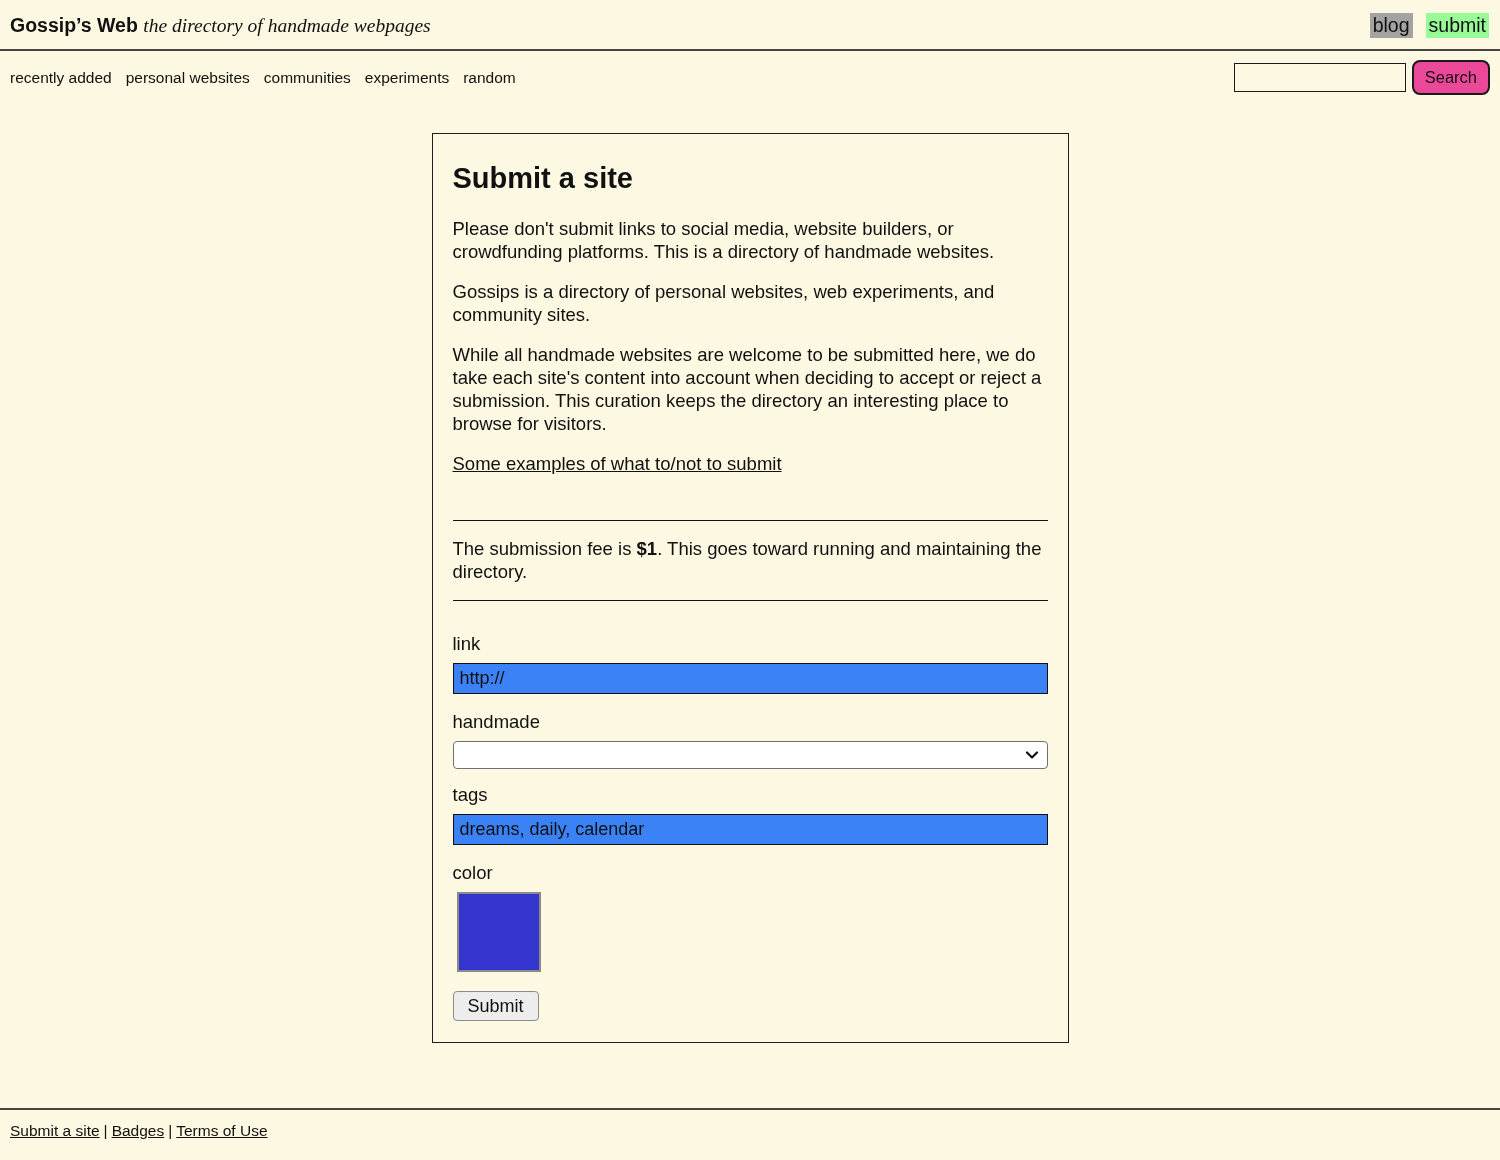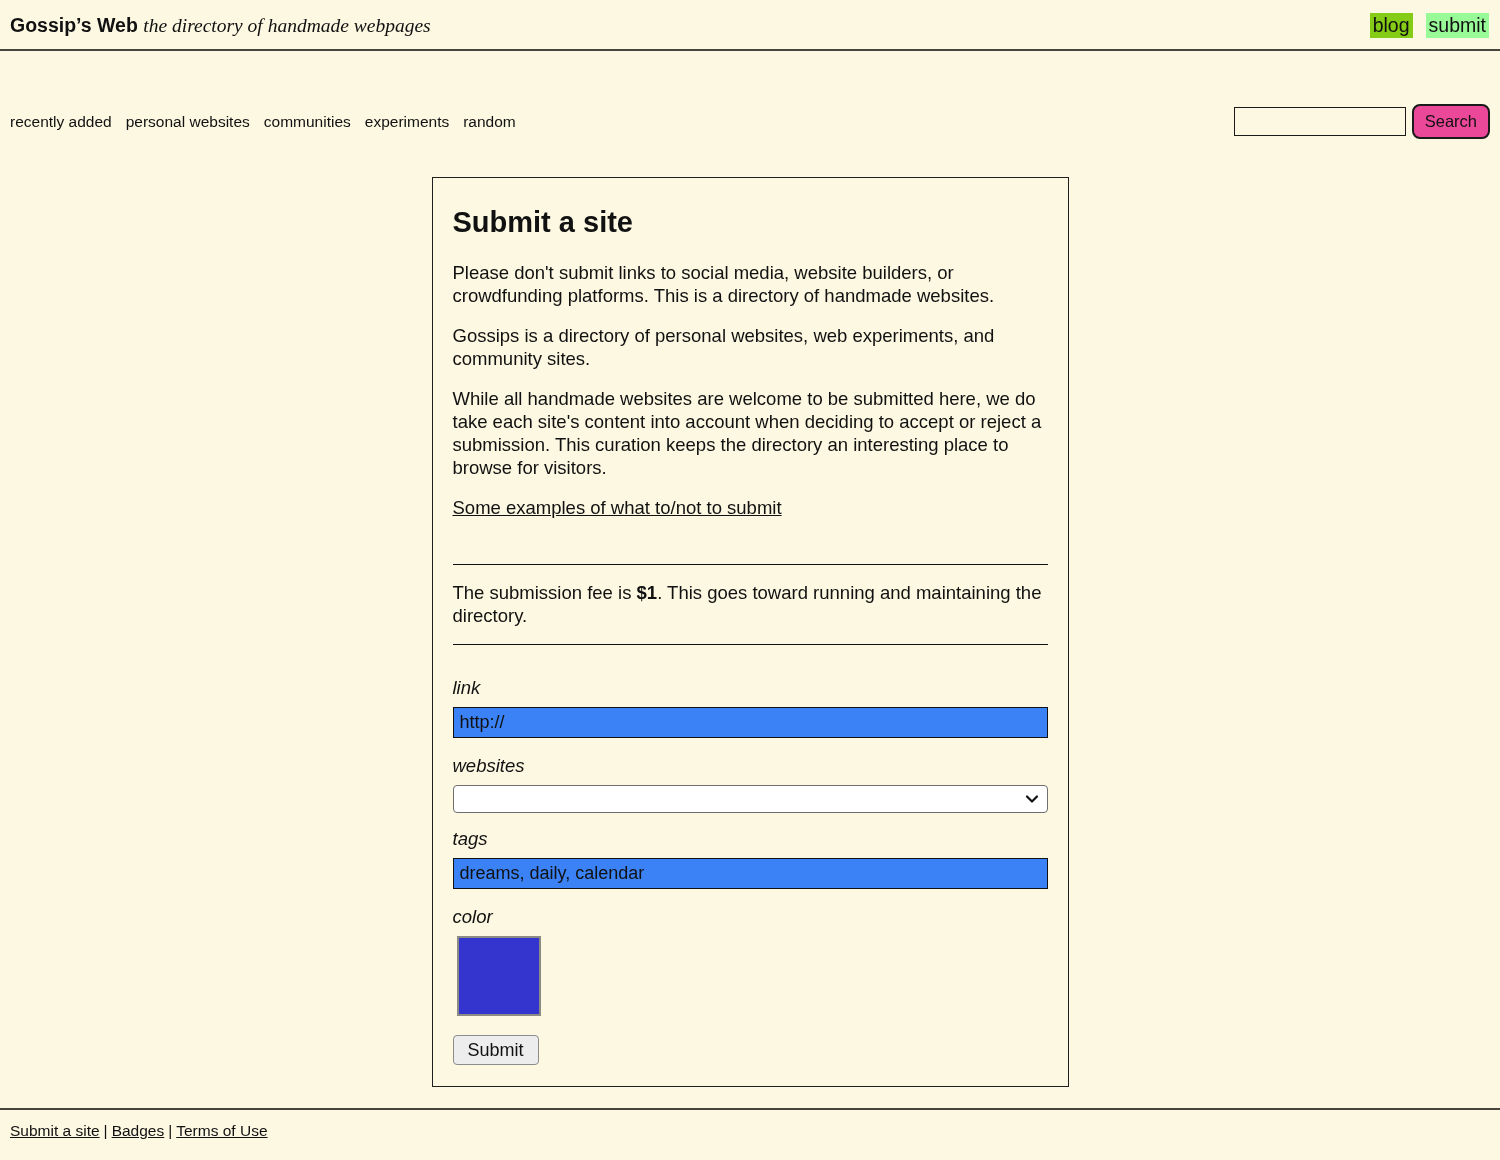--- a/index.html
+++ b/index.html
@@ -27,21 +27,20 @@
     border: none;
     border-top: 2.5px solid #45453d;
     width: 100%;
   }
   
   .nav {
     display: flex;
     justify-content: space-between;
     align-items: center;
     padding: 9px 10px;
-    margin-top: 44px;
   }
   .nav-links { display: flex; gap: 14px; font-size: 15.5px; }
   .nav-links a { color: #111; text-decoration: none; cursor: pointer; }
   .searchbar { display: flex; align-items: center; gap: 6px; }
   .search-input {
     width: 172px; height: 29px;
     background: #FCF8E2;
     border: 1.5px solid #1a1a1a;
     font-size: 16px;
     padding: 0 5px;
@@ -68,21 +67,21 @@
     background: #FCF8E2;
   }
   .box h1 { font-size: 29px; font-weight: bold; margin: 8px 0 22px 0; letter-spacing: 0; }
   .box p { font-size: 18.5px; line-height: 23px; margin: 0 0 17px 0; }
   .examples-p { margin: 6px 0 45px 0 !important; }
   .examples-p a { color: #111; text-decoration: underline; cursor: pointer; }
   .inner-rule { border: none; border-top: 1.25px solid #111; margin: 0 0 16px 0; }
   .inner-rule.second { margin: 5px 0 32px 0; }
   .fee-amount { font-weight: bold; }
   
-  .field-label { display: block; font-size: 18.5px; margin: 0 0 8px 0; font-style: italic; }
+  .field-label { display: block; font-size: 18.5px; margin: 0 0 8px 0; }
   .text-input {
     display: block;
     width: 100%;
     height: 31px;
     background: #3b82f6;
     border: 1.75px solid #111;
     font-size: 18px;
     padding: 0 6px;
     margin: 0 0 17px 0;
     font-family: "Liberation Sans", sans-serif;
@@ -134,21 +133,21 @@
 </style>
 </head>
 <body>
 
 <div class="header">
   <div class="site-title">
     <span class="brand">Gossip’s Web</span>
     <span class="tagline">the directory of handmade webpages</span>
   </div>
   <div class="header-links">
-    <a style="background-color: #84cc16;">blog</a>
+    <a style="background-color: #a3a3a3;">blog</a>
     <a style="background-color: rgb(152, 251, 152);">submit</a>
   </div>
 </div>
 <hr class="rule">
 
 <div class="nav">
   <div class="nav-links">
     <a>recently added</a>
     <a>personal websites</a>
     <a>communities</a>
@@ -177,21 +176,21 @@
 
     <p><span>The submission fee is </span><span class="fee-amount">$1</span><span>. This goes toward running and maintaining the directory.</span></p>
 
 
     <hr class="inner-rule second">
 
     <form>
       <label class="field-label">link</label>
       <input type="text" class="text-input" value="http://" style="">
 
-      <label class="field-label">websites</label>
+      <label class="field-label">handmade</label>
       <div class="select-wrap">
         <select class="category-select">
           <option></option>
         </select>
         <svg class="chevron" viewBox="0 0 14 14">
             <path d="M2 4.5 L7 9.5 L12 4.5" fill="none" stroke="#111" stroke-width="2.2" stroke-linecap="round" stroke-linejoin="round"></path>
           </svg>
       </div>
 
       <label class="field-label">tags</label>

